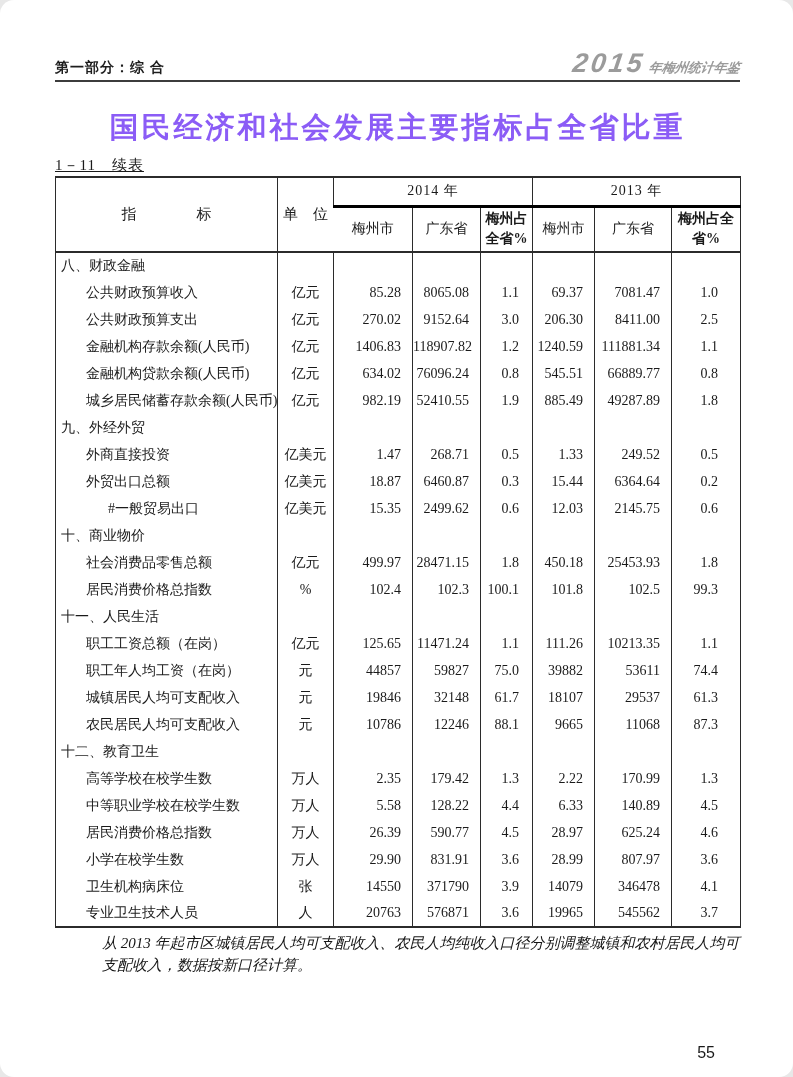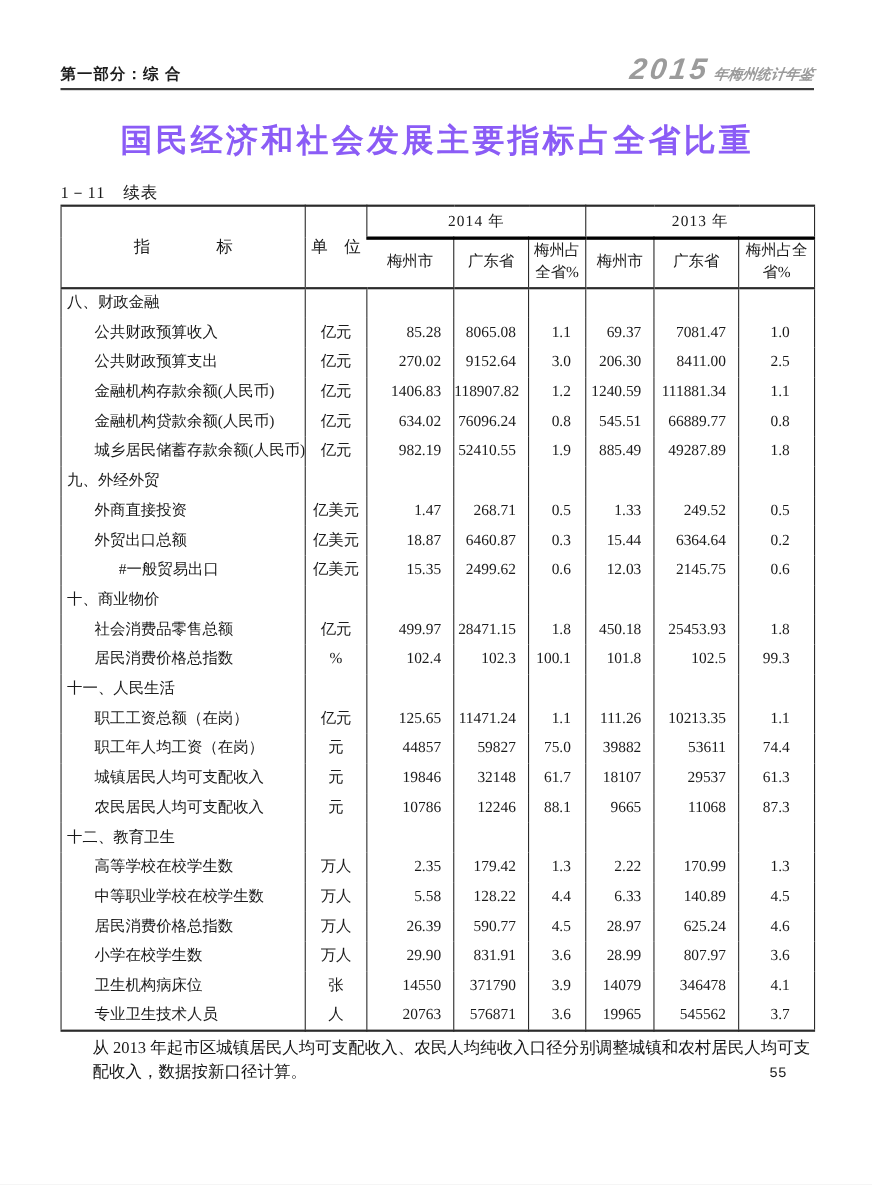--- a/index.html
+++ b/index.html
@@ -6,20 +6,21 @@
   html, body { background: #e8e8e8; }
   body { font-family: "Liberation Serif", "DejaVu Serif", serif; color: #1a1a1a; }
 
   .page {
     width: 793px; height: 1077px;
     margin: 0 auto;
     background: #ffffff;
     padding: 0 53px 0 55px;
     position: relative;
     overflow: hidden;
+    border-radius: 14px;
   }
 
   
   .page-header {
     padding-top: 50px;
     padding-bottom: 3px;
     border-bottom: 2px solid #3c3c3c;
     display: flex;
     justify-content: space-between;
     align-items: flex-end;
@@ -60,24 +61,25 @@
     margin-top: 26px;
     text-align: center;
     font-size: 29px;
     font-weight: 700;
     letter-spacing: 3px;
     color: #8b5cf6;
   }
 
   
   .table-label {
-    margin-top: 18px;
+    margin-top: 8px;
     margin-bottom: 1px;
     font-size: 15px;
     letter-spacing: 1px;
+    text-decoration: underline;
   }
 
   
   table.stats-table {
     width: 685px;
     table-layout: fixed;
     border-collapse: collapse;
     border-top: 2.5px solid #2b2b2b;
     border-bottom: 2.5px solid #2b2b2b;
     border-left: 1px solid #2b2b2b;
@@ -109,21 +111,21 @@
   .stats-table thead th.rowspan-head {
     letter-spacing: 0;
     font-size: 15px;
   }
   .stats-table thead tr.sub-row th {
     height: 46px;
     line-height: 1.45;
     font-size: 14px;
     padding: 0 2px;
   }
-  .stats-table thead th.wrap { word-break: break-all; }
+  .stats-table thead th.wrap { word-break: break-all; font-weight: bold; }
   .stats-table thead tr.sub-row th,
   .stats-table thead th.rowspan-head { border-bottom: 2px solid #2b2b2b; }
 
   .stats-table tbody td { height: 27px; line-height: 1; }
   .stats-table tbody td.c-label {
     text-align: left;
     white-space: nowrap;
     overflow: hidden;
   }
   .stats-table tbody td.ind-1 { padding-left: 5px; }
@@ -134,29 +136,29 @@
   .stats-table tbody td.c-pct { padding-right: 13px; }
   .stats-table tbody td.c-pct-last { padding-right: 22px; }
 
   
   .note {
     margin-top: 5px;
     font-size: 15px;
     line-height: 21.5px;
     color: #151515;
   }
-  .note .note-indent { margin-left: 29px; }
+  .note .note-indent { margin-left: 47px; font-style: italic; }
 
   
   .page-number {
     position: absolute;
     right: 78px;
-    top: 968px;
-    font-family: Liberation Mono, monospace;
-    font-size: 13px;
+    top: 1044px;
+    font-family: Liberation Sans, sans-serif;
+    font-size: 16px;
   }
 </style>
 </head>
 <body>
 
 <div class="page">
 
   <header class="page-header">
     <div class="header-left">第一部分：综 合</div>
     <div class="header-right">

